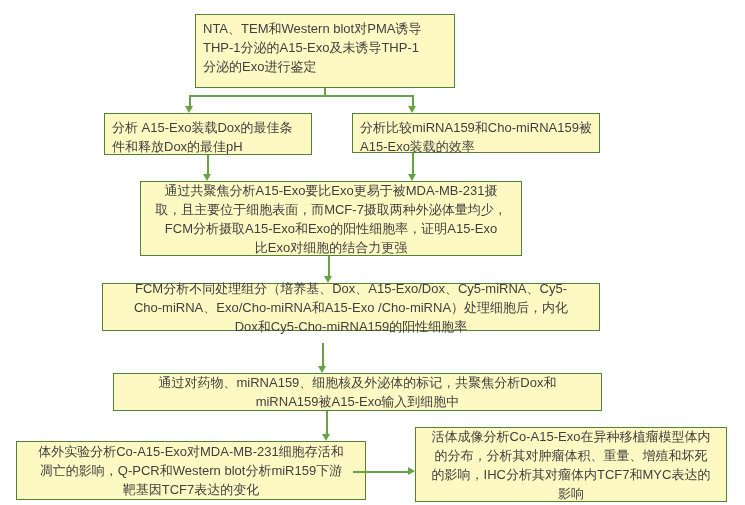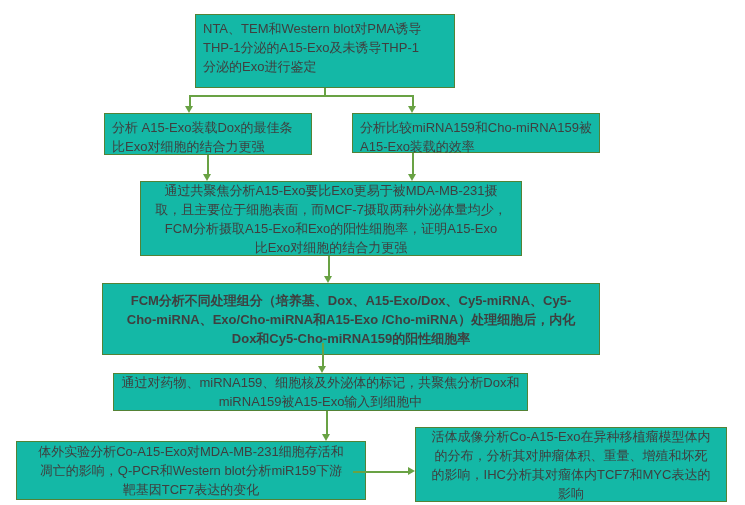--- a/index.html
+++ b/index.html
@@ -5,21 +5,21 @@
   html,body{margin:0;padding:0;background:#fff;}
   .canvas{
     position:relative;width:745px;height:505px;
     background:var(--background,#ffffff);
     font-family:"Liberation Sans","DejaVu Sans",sans-serif;
     overflow:hidden;
   }
   .box{
     position:absolute;box-sizing:border-box;
     border:1.5px solid var(--box-border,#548235);
-    background:#14b8a6;color:var(--text,#3f3f3f);
+    background:#fef9c3;color:var(--text,#3f3f3f);
     font-size:13px;line-height:19px;
     display:flex;align-items:center;
   }
   .box .txt{white-space:pre-line;width:100%;}
   .box.left{align-items:flex-start;padding:4px 7px;}
   .box.left .txt{text-align:left;}
   .box.center{justify-content:flex-end;padding:1px 4px;}
   .box.center .txt{text-align:center;}
   .cl{position:absolute;background:var(--connector,#69a244);}
   .ah-d{position:absolute;width:0;height:0;
@@ -35,42 +35,42 @@
 <div class="canvas">
 
   <div class="box left" style="left:195px;top:14px;width:260px;height:74px;">
     <span class="txt">NTA、TEM和Western blot对PMA诱导
 THP-1分泌的A15-Exo及未诱导THP-1
 分泌的Exo进行鉴定</span>
   </div>
 
   <div class="box left" style="left:104px;top:113px;width:208px;height:42px;">
     <span class="txt">分析 A15-Exo装载Dox的最佳条
-比Exo对细胞的结合力更强</span>
+件和释放Dox的最佳pH</span>
   </div>
 
   <div class="box left" style="left:352px;top:113px;width:248px;height:40px;">
     <span class="txt">分析比较miRNA159和Cho-miRNA159被
 A15-Exo装载的效率</span>
   </div>
 
   <div class="box center" style="left:140px;top:181px;width:382px;height:75px;">
     <span class="txt">通过共聚焦分析A15-Exo要比Exo更易于被MDA-MB-231摄
 取，且主要位于细胞表面，而MCF-7摄取两种外泌体量均少，
 FCM分析摄取A15-Exo和Exo的阳性细胞率，证明A15-Exo
 比Exo对细胞的结合力更强</span>
   </div>
 
-  <div class="box center" style="left:102px;top:283px;width:498px;height:72px;font-weight:bold;">
+  <div class="box center" style="left:102px;top:283px;width:498px;height:48px;">
     <span class="txt">FCM分析不同处理组分（培养基、Dox、A15-Exo/Dox、Cy5-miRNA、Cy5-
 Cho-miRNA、Exo/Cho-miRNA和A15-Exo /Cho-miRNA）处理细胞后，内化
 Dox和Cy5-Cho-miRNA159的阳性细胞率</span>
   </div>
 
-  <div class="box center" style="left:113px;top:373px;width:415px;height:38px;">
+  <div class="box center" style="left:113px;top:373px;width:489px;height:38px;">
     <span class="txt">通过对药物、miRNA159、细胞核及外泌体的标记，共聚焦分析Dox和
 miRNA159被A15-Exo输入到细胞中</span>
   </div>
 
   <div class="box center" style="left:16px;top:441px;width:350px;height:59px;">
     <span class="txt">体外实验分析Co-A15-Exo对MDA-MB-231细胞存活和
 凋亡的影响，Q-PCR和Western blot分析miR159下游
 靶基因TCF7表达的变化</span>
   </div>
 

